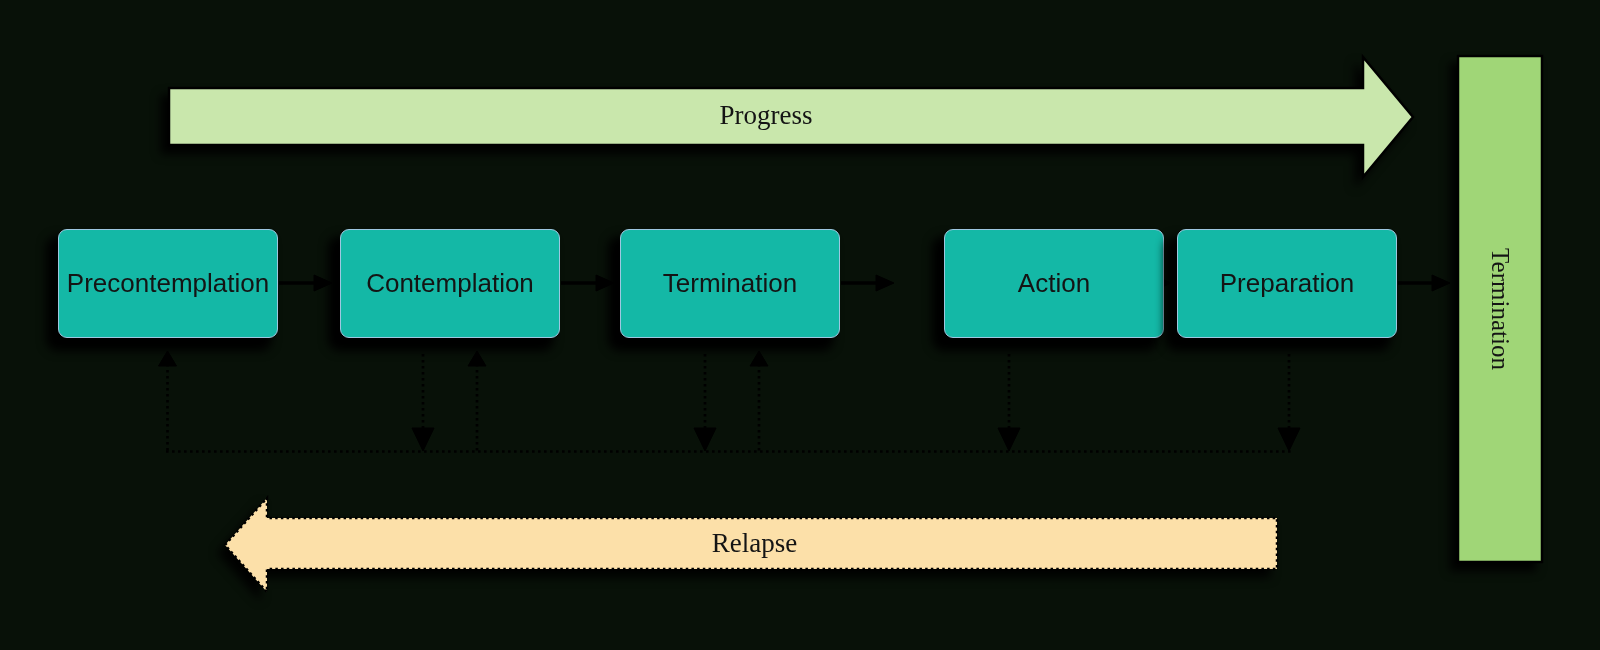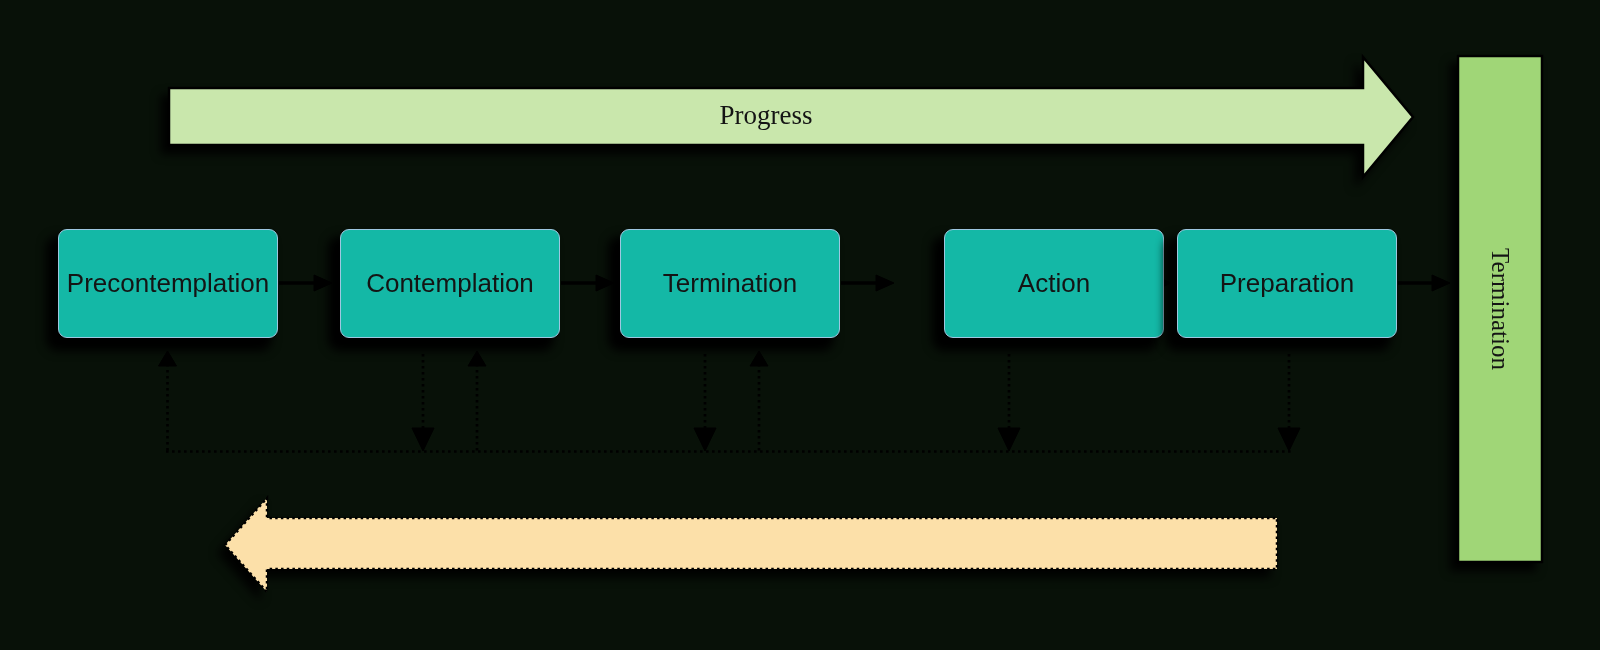--- a/index.html
+++ b/index.html
@@ -155,18 +155,19 @@
   </div>
   <div class="stage-box" id="stage-box-3">
     <span>Action</span>
   </div>
   <div class="stage-box" id="stage-box-4">
     <span>Preparation</span>
   </div>
 
   <div class="flow-label" id="progress-label">Progress</div>
 
+  <div class="flow-label" id="relapse-label">Relapse</div>
 
   <div class="flow-label" id="termination-label">
     <span class="vtext">Termination</span>
   </div>
 
 </div>
 
 </body></html>

